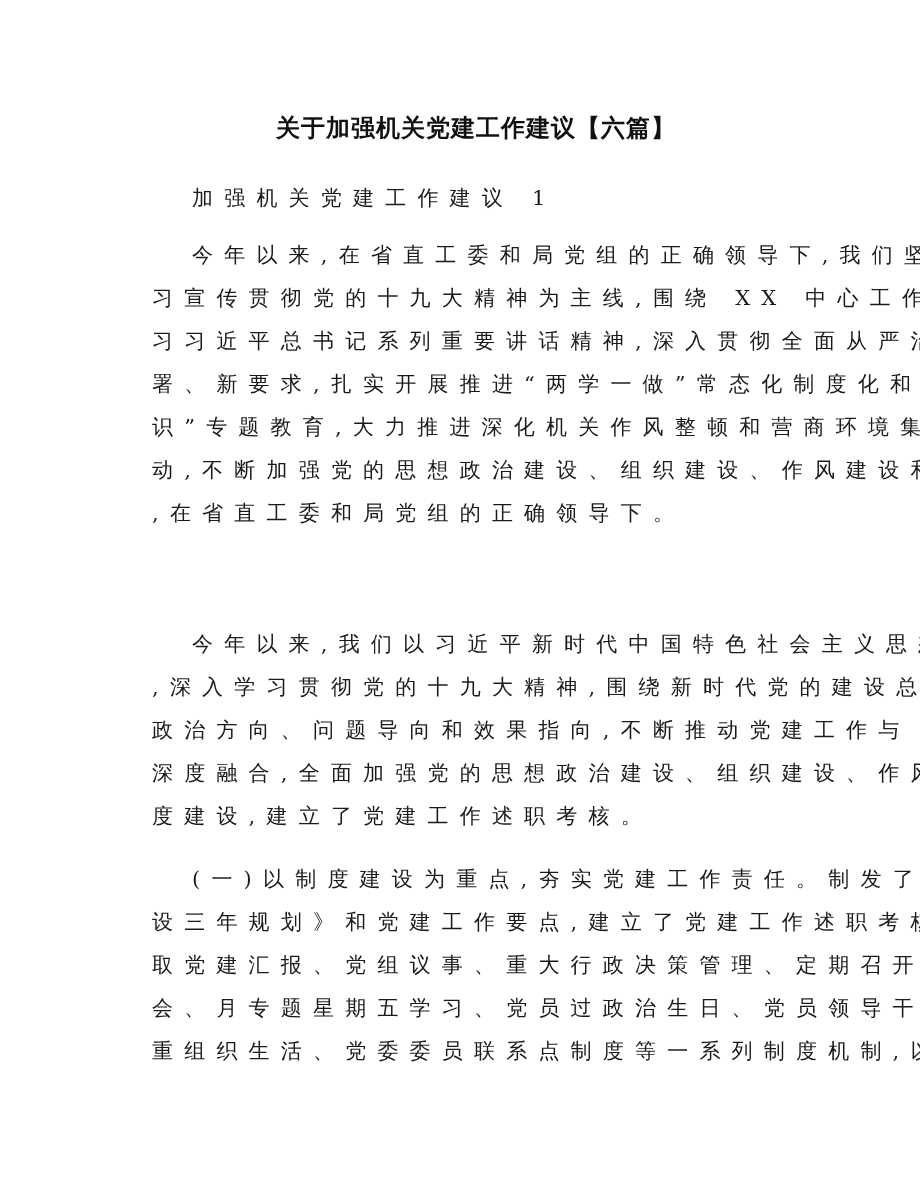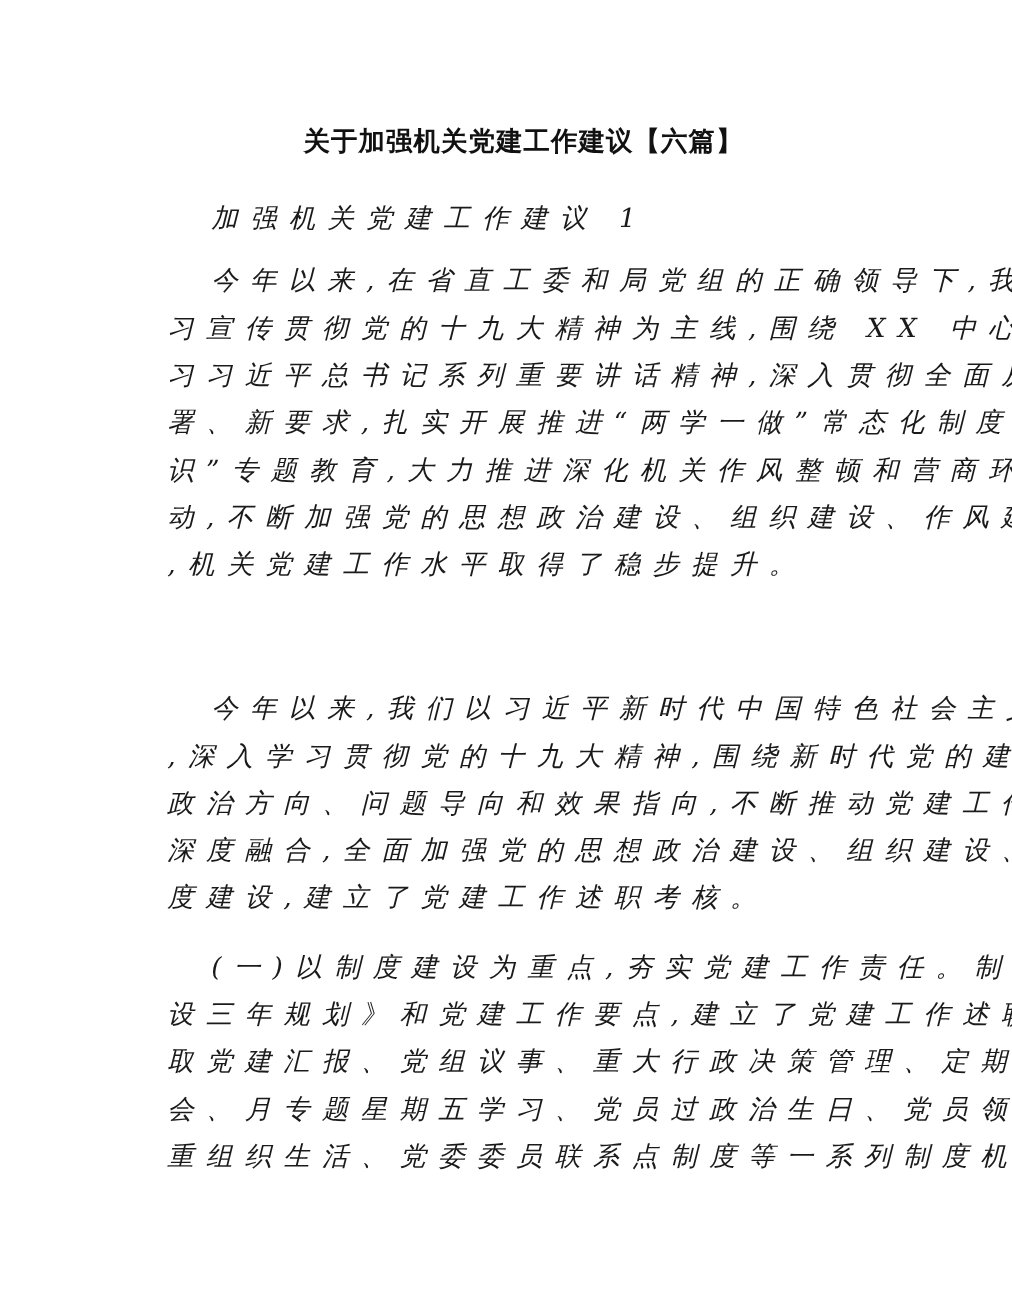--- a/index.html
+++ b/index.html
@@ -6,21 +6,21 @@
     body { width: 920px; height: 1191px; position: relative; overflow: hidden; }
     .page { position: absolute; left: 0; top: 0; width: 920px; height: 1191px; background: #fff; }
     .title {
       position: absolute; left: 0; width: 920px; top: 112px;
       text-align: center; font-family: "DejaVu Sans", "Liberation Sans", sans-serif;
       font-size: 24px; letter-spacing: 1px; color: #111; font-weight: bold;
     }
     .line {
       position: absolute; left: 136px; width: 660px; white-space: nowrap;
       font-family: "DejaVu Serif", "Liberation Serif", serif;
-      font-size: 24px; letter-spacing: 11.2px; color: #1a1a1a; line-height: 30px; font-style: italic;
+      font-size: 21px; letter-spacing: 11.2px; color: #1a1a1a; line-height: 30px;
     }
     .subhead { left: 176px; }
     .indent { left: 176px; }
     .watermark {
       position: absolute; left: 172px; top: 548px; width: 540px;
       font-family: "Liberation Sans", "DejaVu Sans", sans-serif;
       font-size: 66px; color: #e4e4e4; letter-spacing: 1px; white-space: nowrap;
       z-index: 0; line-height: 66px;
     }
     .line, .title { z-index: 1; padding-left: 16px; }
@@ -34,21 +34,21 @@
 
   <div class="line subhead" style="top:183px;">加强机关党建工作建议 1</div>
 
   <div>
     <div class="line indent" style="top:240px;">今年以来,在省直工委和局党组的正确领导下,我们坚持以学</div>
     <div class="line" style="top:283px;">习宣传贯彻党的十九大精神为主线,围绕 XX 中心工作,认真坚持学</div>
     <div class="line" style="top:326px;">习习近平总书记系列重要讲话精神,深入贯彻全面从严治党的新部</div>
     <div class="line" style="top:369px;">署、新要求,扎实开展推进“两学一做”常态化制度化和加强“四个意</div>
     <div class="line" style="top:412px;">识”专题教育,大力推进深化机关作风整顿和营商环境集中整治活</div>
     <div class="line" style="top:455px;">动,不断加强党的思想政治建设、组织建设、作风建设和制度建设</div>
-    <div class="line" style="top:498px;">,机关党建工作水平取得了稳步提升。</div>
+    <div class="line" style="top:498px;">,在省直工委和局党组的正确领导下。</div>
   </div>
 
 
   <div>
     <div class="line indent" style="top:629px;">今年以来,我们以习近平新时代中国特色社会主义思想为指导</div>
     <div class="line" style="top:672px;">,深入学习贯彻党的十九大精神,围绕新时代党的建设总要求突出</div>
     <div class="line" style="top:715px;">政治方向、问题导向和效果指向,不断推动党建工作与 XX 工作的</div>
     <div class="line" style="top:758px;">深度融合,全面加强党的思想政治建设、组织建设、作风建设和制</div>
     <div class="line" style="top:801px;">度建设,建立了党建工作述职考核。</div>
   </div>

